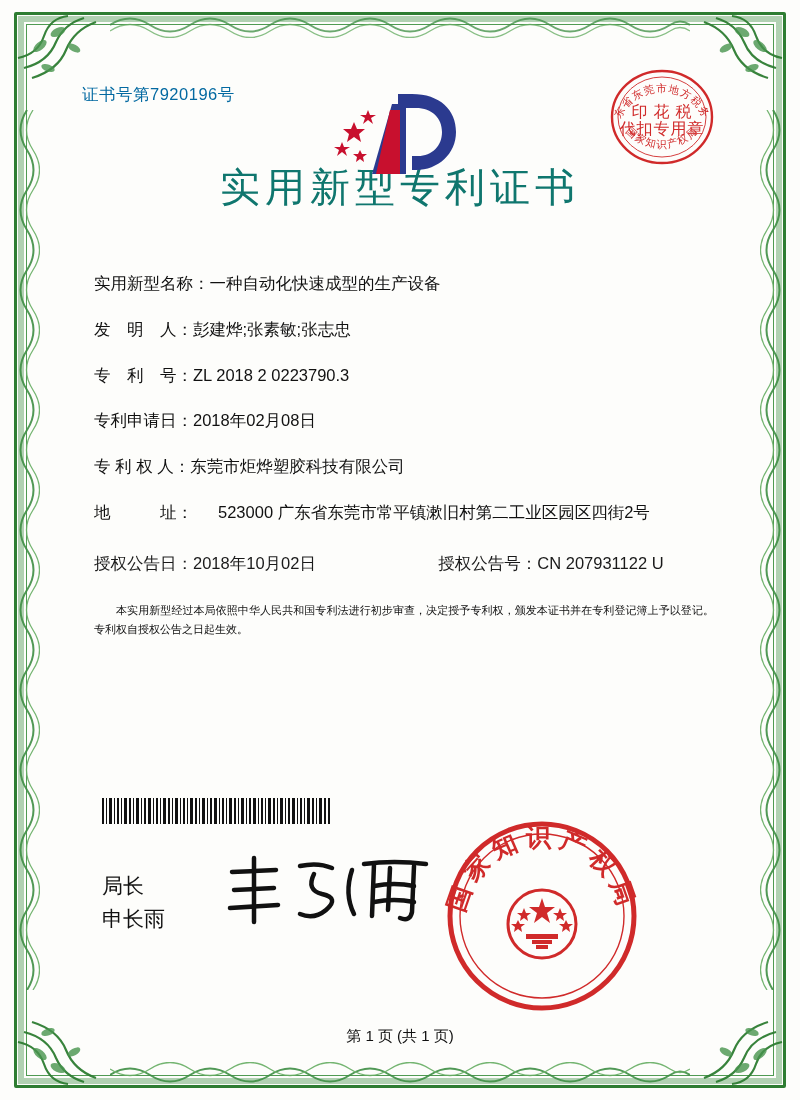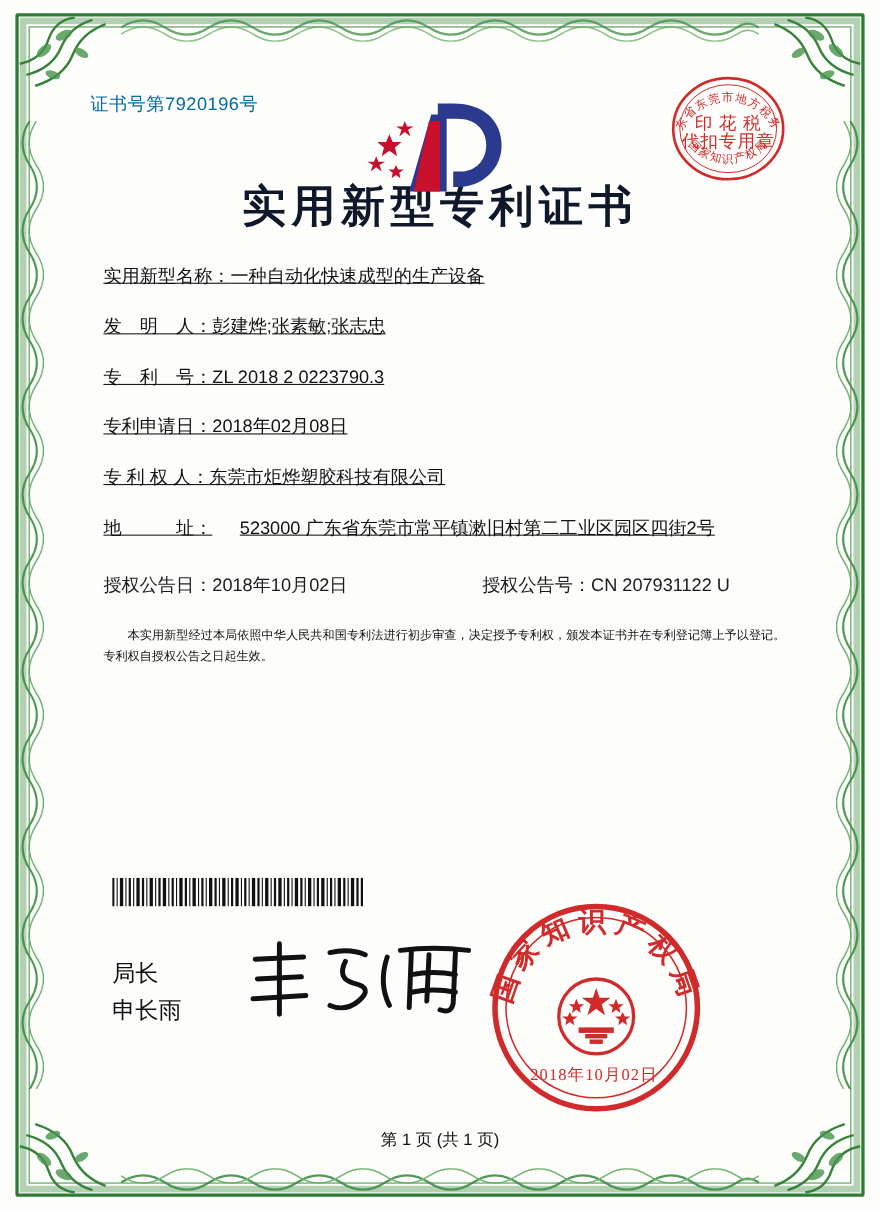--- a/index.html
+++ b/index.html
@@ -104,32 +104,31 @@
     font-size: 16px;
     letter-spacing: 1px;
     font-family: "Liberation Serif", serif;
   }
   .tax-stamp .ts-l1 { top: 40px; }
   .tax-stamp .ts-l2 { top: 57px; }
 
   h1.title {
     text-align: center;
     font-size: 40px;
-    font-weight: bold;
+    font-weight: normal;
     letter-spacing: 5px;
     margin: 54px 0 0 0;
     font-family: "DejaVu Serif", "Liberation Serif", serif;
-    color: #0f172a;
+    color: #0f766e;
   }
 
   .fields {
-    margin-top: 24px;
+    margin-top: 56px;
     padding-left: 34px;
     padding-right: 20px;
-    text-decoration: underline;
   }
   .field-row {
     display: flex;
     align-items: flex-start;
     font-size: 16.5px;
     line-height: 1.5;
     margin-bottom: 21px;
     font-family: "Liberation Sans", sans-serif;
   }
   .field-label {
@@ -487,18 +486,17 @@
           <polygon points="100,82 103,91 113,91 105,97 108,107 100,101 92,107 95,97 87,91 97,91" fill="#d02a2a"></polygon>
           <polygon points="118,92 120,97 125,97 121,100 122,105 118,102 114,105 115,100 111,97 116,97" fill="#d02a2a"></polygon>
           <polygon points="124,104 126,108 131,108 127,111 128,116 124,113 120,116 121,111 117,108 122,108" fill="#d02a2a"></polygon>
           <polygon points="82,92 84,97 89,97 85,100 86,105 82,102 78,105 79,100 75,97 80,97" fill="#d02a2a"></polygon>
           <polygon points="76,104 78,108 83,108 79,111 80,116 76,113 72,116 73,111 69,108 74,108" fill="#d02a2a"></polygon>
           <rect x="84" y="118" width="32" height="5" fill="#d02a2a"></rect>
           <rect x="90" y="124" width="20" height="4" fill="#d02a2a"></rect>
           <rect x="94" y="129" width="12" height="4" fill="#d02a2a"></rect>
         </g>
       </svg>
-      <div class="seal-date">2018年10月02日</div>
     </div>
 
     <div class="page-num">第 1 页 (共 1 页)</div>
   </div>
 </div>
 
 </body></html>

